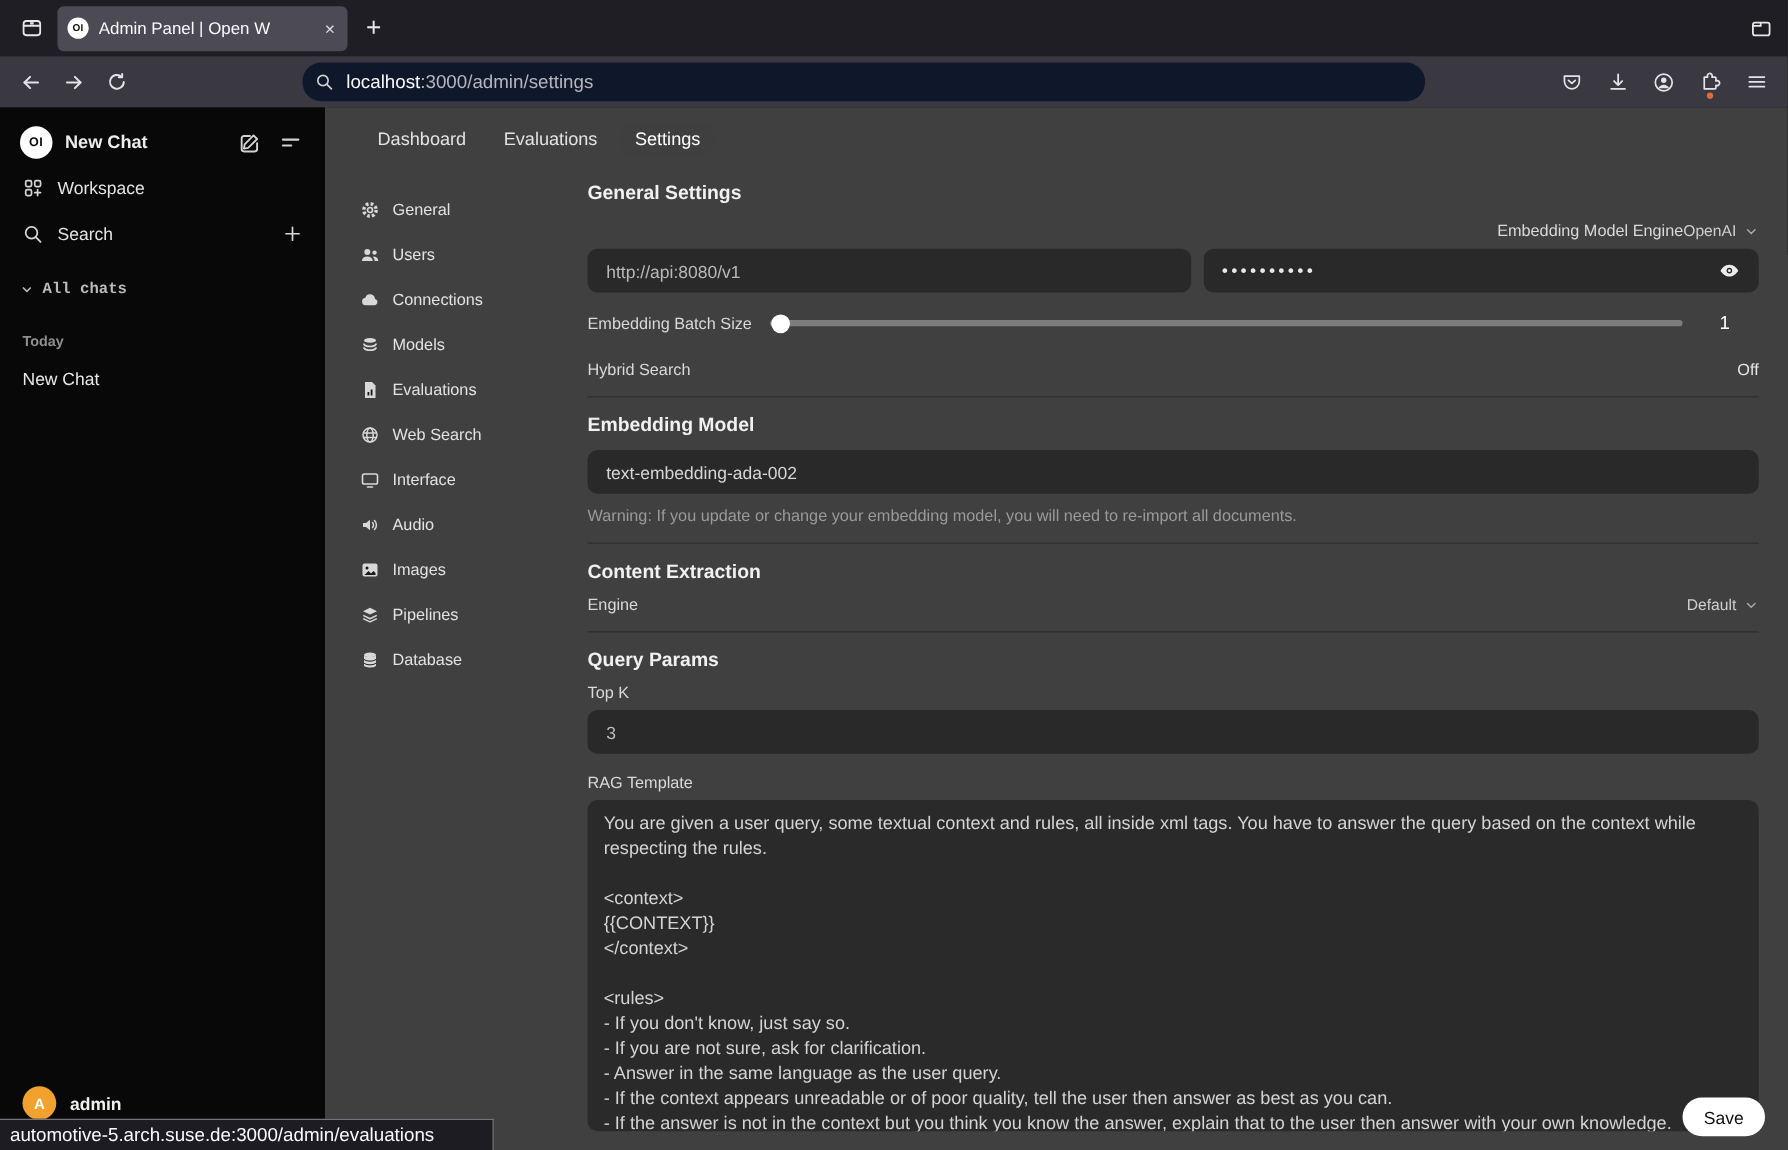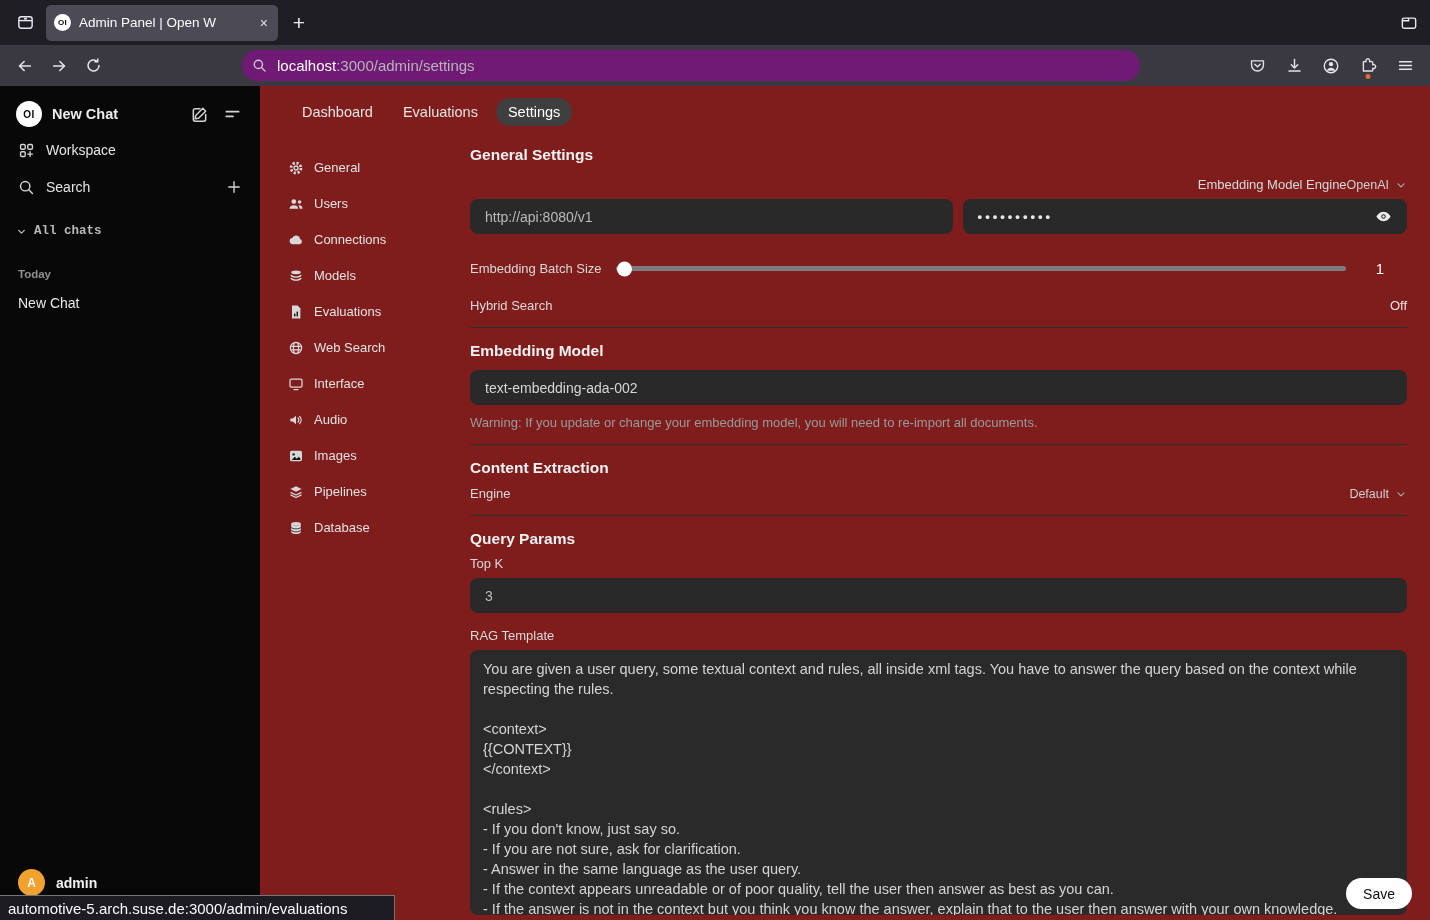--- a/index.html
+++ b/index.html
@@ -14,21 +14,21 @@
   .tab-favicon { width:17px; height:17px; background:#fff; border-radius:50%; color:#111; font-size:8px; font-weight:bold; display:flex; align-items:center; justify-content:center; flex:none; letter-spacing:.3px; }
   .tab-title { font-size:13.5px; white-space:nowrap; overflow:hidden; flex:1;
     -webkit-mask-image:linear-gradient(90deg,#000 85%,transparent); mask-image:linear-gradient(90deg,#000 85%,transparent); }
   .tab-close { font-size:14px; color:#e0e0e3; padding:0 2px; flex:none; }
   .newtab { width:30px; height:30px; margin-left:6px; color:#e8e8ea; font-size:21px; font-weight:300; display:flex; align-items:center; justify-content:center; border-radius:4px; }
   .tabbar-spacer { flex:1; }
   .windowbtn { margin-right:12px; color:#e8e8ea; }
 
   .toolbar { height:41px; background:#3a3942; display:flex; align-items:center; padding:0 10px; gap:4px; }
   .navbtn { width:30px; height:30px; display:flex; align-items:center; justify-content:center; color:#e4e4e7; border-radius:4px; }
-  .urlbar { flex:none; width:898px; height:31px; margin-left:130px; background:#701a75; border-radius:15px; display:flex; align-items:center; padding:0 10px; gap:10px; }
+  .urlbar { flex:none; width:898px; height:31px; margin-left:130px; background:#0f172a; border-radius:15px; display:flex; align-items:center; padding:0 10px; gap:10px; }
   .urlbar .url-text { font-size:15px; color:#b6b5bc; white-space:nowrap; }
   .urlbar .url-host { color:#fbfbfe; }
   .toolbar-right { display:flex; align-items:center; gap:7px; margin-left:auto; }
   .toolbar-right .navbtn { position:relative; }
   .ext-dot { position:absolute; bottom:2px; left:50%; transform:translateX(-50%); width:5px; height:5px; border-radius:50%; background:#e06c3a; }
 
   
   .app { display:flex; height:834px; }
 
   
@@ -41,21 +41,21 @@
   .sb-row .grow { flex:1; }
   .sb-icon { color:#d6d6d6; flex:none; }
   .sb-allchats { display:flex; align-items:center; gap:7px; margin:16px 6px 0 6px; font-size:12.5px; font-weight:600; color:#b9b9b9; height:22px;font-family:Liberation Mono, monospace; }
   .sb-section { font-size:11.5px; color:#8f8f8f; margin:26px 8px 0 8px; font-weight:600; }
   .sb-chat { font-size:14px; color:#e8e8e8; padding:7px 8px; margin-top:8px; border-radius:8px; }
   .sb-user { margin-top:auto; display:flex; align-items:center; gap:11px; padding:8px 8px 24px 8px; }
   .sb-avatar { width:27px; height:27px; border-radius:50%; background:#f0a12e; color:#fff; font-size:12px; font-weight:600; display:flex; align-items:center; justify-content:center; flex:none; }
   .sb-username { font-size:14px; font-weight:600; color:#f0f0f0; }
 
   
-  .main { flex:1; background:#7f1d1d; position:relative; display:flex; flex-direction:column; }
+  .main { flex:1; background:#404040; position:relative; display:flex; flex-direction:column; }
   .admin-tabs { display:flex; align-items:center; gap:6px; padding:12px 0 10px 30px; }
   .admin-tab { font-size:14.5px; font-weight:500; color:#e3e3e3; padding:6px 12px; border-radius:999px; }
   .admin-tab.active { background:#3f3f3f; color:#fff; }
 
   .settings-wrap { display:flex; flex:1; min-height:0; }
   .set-nav { width:176px; margin-left:18px; margin-top:16px; flex:none; }
   .set-item { display:flex; align-items:center; gap:10px; height:31px; padding:0 10px; border-radius:9px; margin-bottom:5px; font-size:13px; font-weight:500; color:#e2e2e2; }
   .set-item.active { background:#2b2b2b; color:#fff; }
   .set-item .nicon { color:#d8d8d8; flex:none; }
 
@@ -67,21 +67,21 @@
   .dd svg { color:#a8a8a8; }
 
   .field { background:#292929; border-radius:8px; height:35px; display:flex; align-items:center; padding:0 15px; font-size:14px; color:#b9b9b9; }
   .field.full { width:100%; }
   .inputs-row { display:flex; gap:10px; margin-top:7px; }
   .inputs-row .f1 { flex:522; }
   .inputs-row .f2 { flex:478; display:flex; align-items:center; }
   .pwd-dots { font-size:13px; letter-spacing:3px; color:#e8e8e8; font-weight:bold; flex:1; }
   .eye { color:#ececec; }
 
-  .batch-row { display:flex; align-items:center; margin-top:26px; }
+  .batch-row { display:flex; align-items:center; margin-top:16px; }
   .batch-row .lbl { width:146px; flex:none; }
   .slider { flex:1; height:5px; background:#7d7d7d; border-radius:3px; position:relative; margin-right:24px; }
   .slider-thumb { position:absolute; left:1px; top:50%; transform:translate(0,-50%); width:15px; height:15px; background:#fff; border-radius:50%; }
   .batch-val { width:14px; text-align:right; font-size:15px; color:#fff; margin-right:23px; }
   .hybrid-row { display:flex; align-items:center; justify-content:space-between; margin-top:21px; }
   .hybrid-val { font-size:13px; color:#e6e6e6; font-weight:500; }
 
   .divider { height:1px; background:#2e2e2e; margin:14px 0; }
 
   .warning { font-size:13px; color:#9a9a9a; margin-top:10px; }

